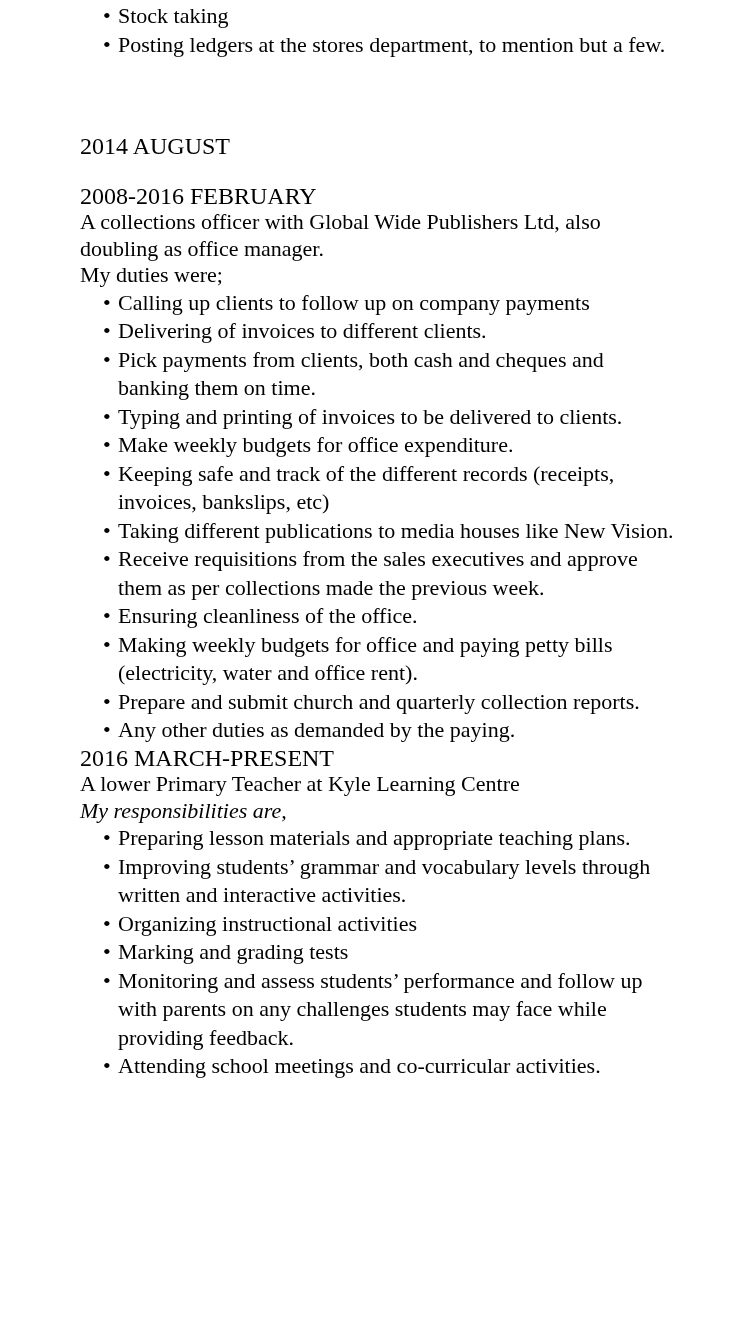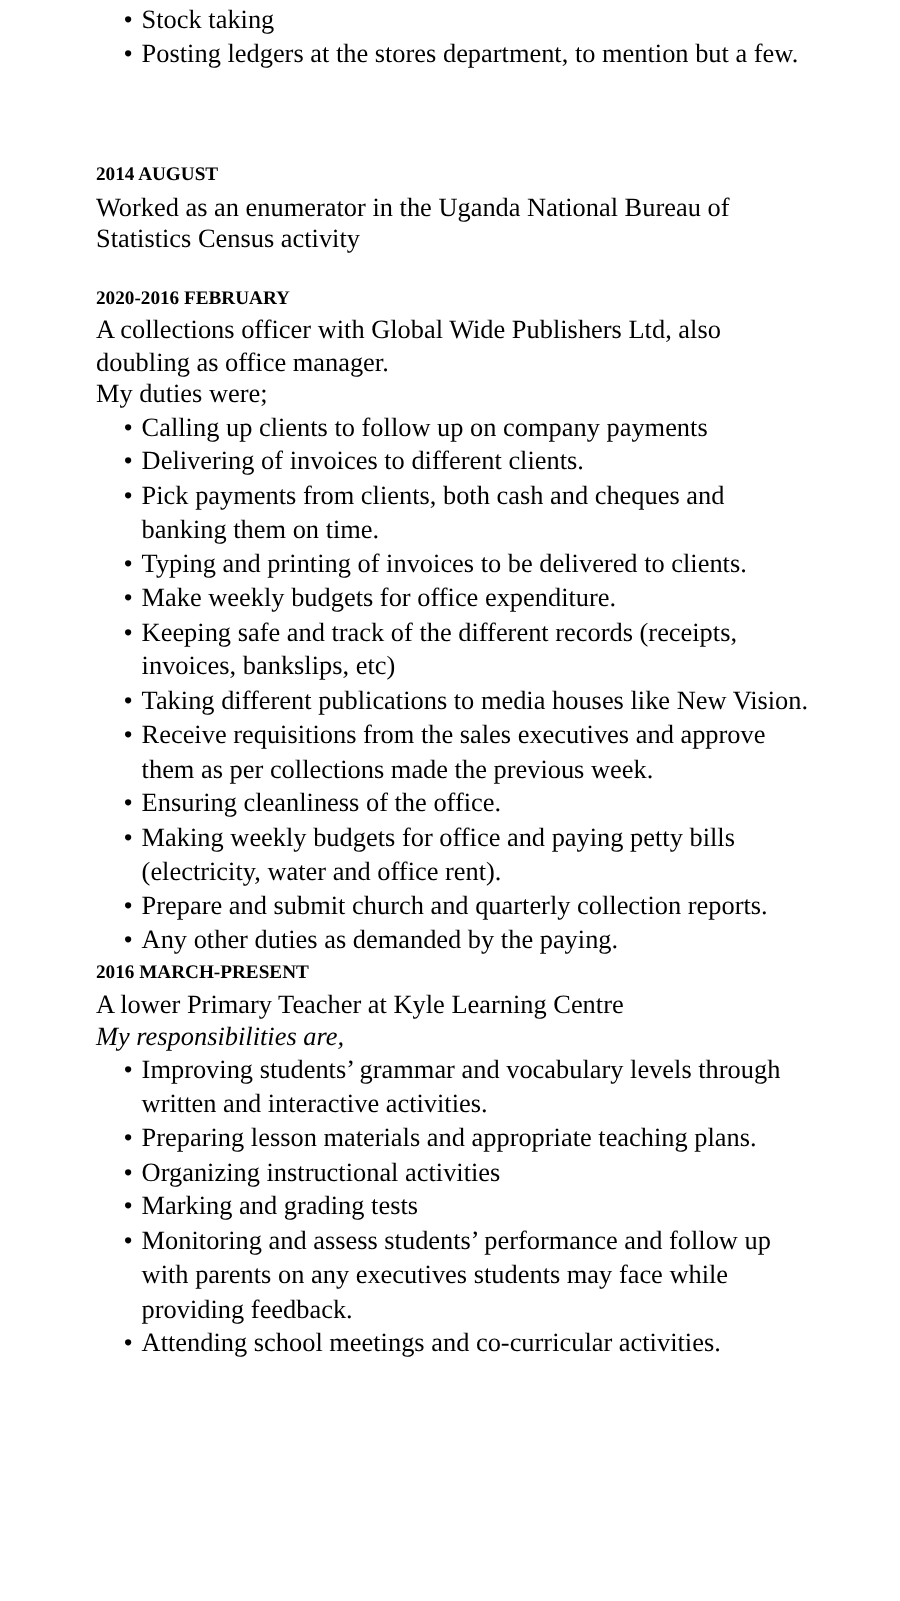--- a/index.html
+++ b/index.html
@@ -11,22 +11,22 @@
     font-family: "Liberation Serif", "DejaVu Serif", serif;
     font-size: 22px;
     overflow: hidden;
   }
   .doc {
     width: 750px;
     height: 994px;
     padding: 2px 70px 0 80px;
   }
   .heading {
-    font-weight: bold;
-    font-size: 16px;
+    font-weight: normal;
+    font-size: 24px;
     line-height: 26.5px;
   }
   .para {
     line-height: 26.5px;
   }
   .para.italic { font-style: italic; }
   ul.doc-list {
     list-style: none;
   }
   ul.doc-list li {
@@ -51,27 +51,26 @@
 
   <ul class="doc-list">
     <li>Stock taking</li>
     <li>Posting ledgers at the stores department, to mention but a few.</li>
   </ul>
 
   <div class="spacer-lg"></div>
 
   <section>
     <div class="heading">2014 AUGUST</div>
-    <p class="para">Worked as an enumerator in the Uganda National Bureau of Statistics Census activity</p>
   </section>
 
   <div class="spacer-sm"></div>
 
   <section>
-    <div class="heading">2020-2016 FEBRUARY</div>
+    <div class="heading">2008-2016 FEBRUARY</div>
     <p class="para">A collections officer with Global Wide Publishers Ltd, also doubling as office manager.</p>
     <p class="para">My duties were;</p>
     <ul class="doc-list">
       <li>Calling up clients to follow up on company payments</li>
       <li>Delivering of invoices to different clients.</li>
       <li>Pick payments from clients, both cash and cheques and banking them on time.</li>
       <li>Typing and printing of invoices to be delivered to clients.</li>
       <li>Make weekly budgets for office expenditure.</li>
       <li>Keeping safe and track of the different records (receipts, invoices, bankslips, etc)</li>
       <li>Taking different publications to media houses like New Vision.</li>
@@ -81,22 +80,22 @@
       <li>Prepare and submit church and quarterly collection reports.</li>
       <li>Any other duties as demanded by the paying.</li>
     </ul>
   </section>
 
   <section>
     <div class="heading">2016 MARCH-PRESENT</div>
     <p class="para">A lower Primary Teacher at Kyle Learning Centre</p>
     <p class="para italic">My responsibilities are,</p>
     <ul class="doc-list">
+      <li>Preparing lesson materials and appropriate teaching plans.</li>
       <li>Improving students’ grammar and vocabulary levels through written and interactive activities.</li>
-      <li>Preparing lesson materials and appropriate teaching plans.</li>
       <li>Organizing instructional activities</li>
       <li>Marking and grading tests</li>
-      <li>Monitoring and assess students’ performance and follow up with parents on any executives students may face while providing feedback.</li>
+      <li>Monitoring and assess students’ performance and follow up with parents on any challenges students may face while providing feedback.</li>
       <li>Attending school meetings and co-curricular activities.</li>
     </ul>
   </section>
 
 </div>
 
 </body></html>

